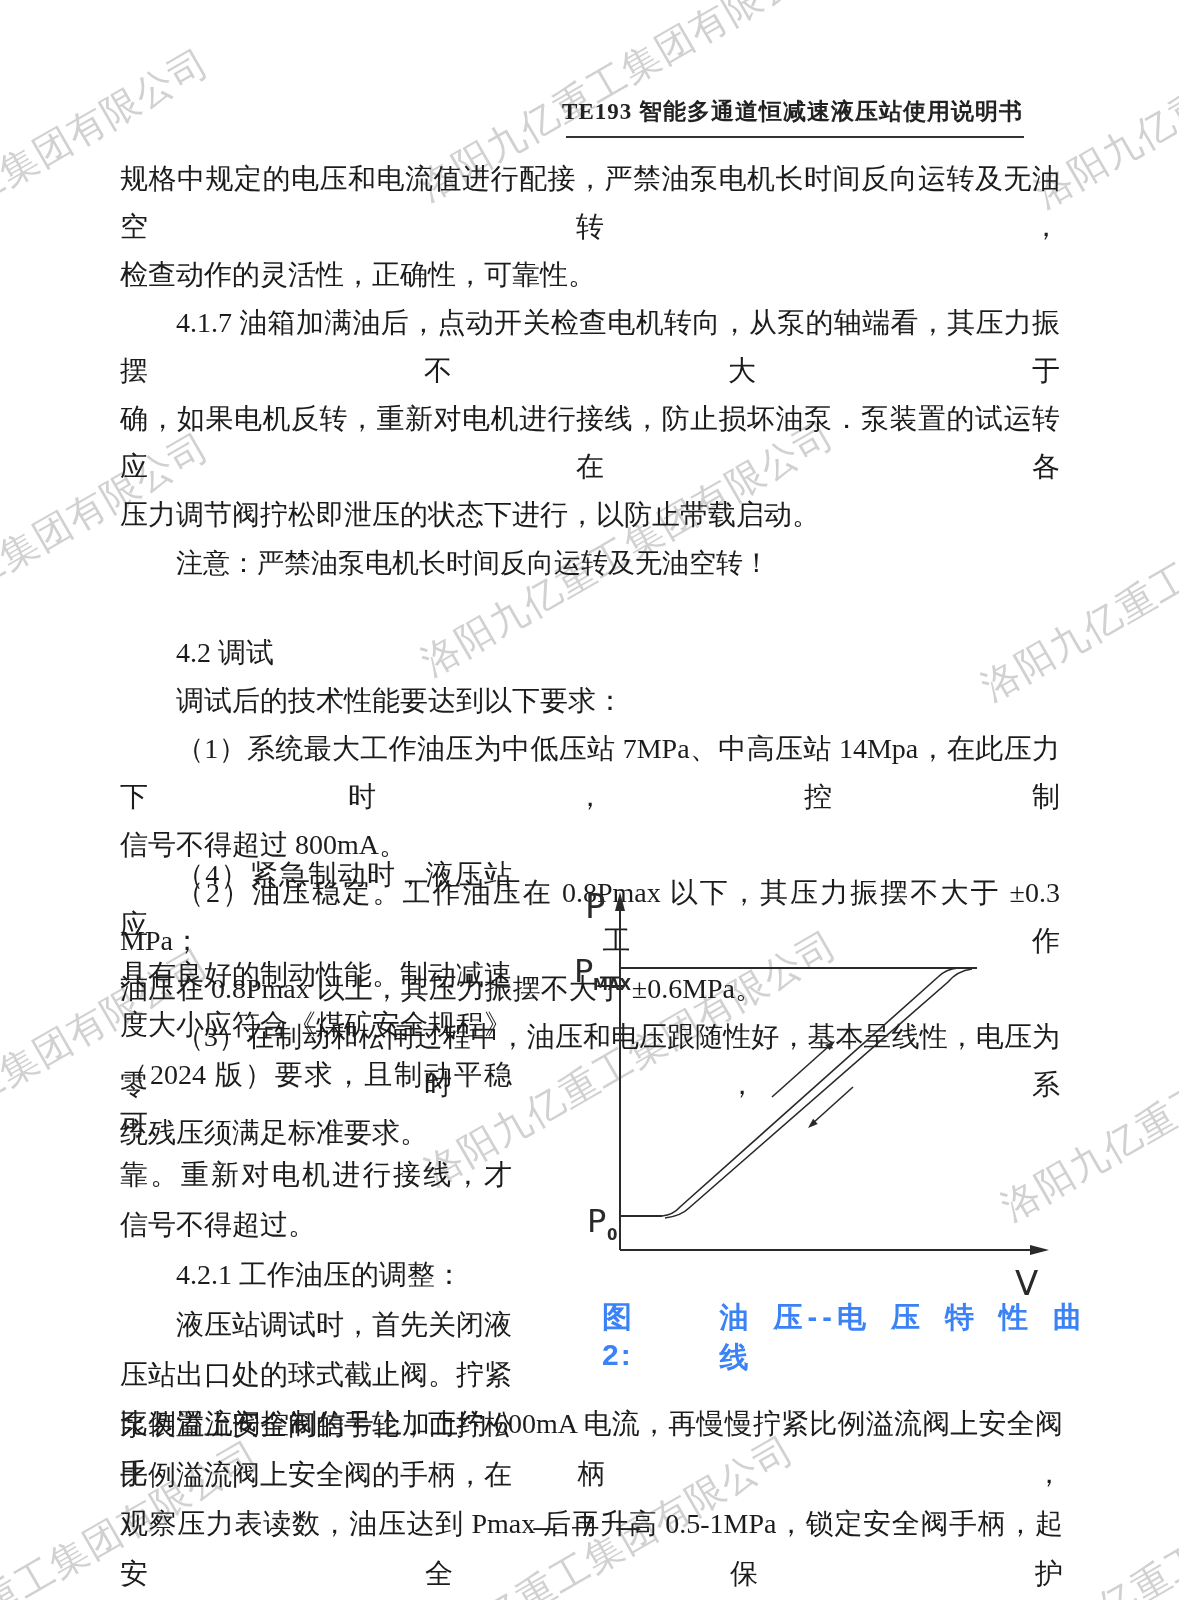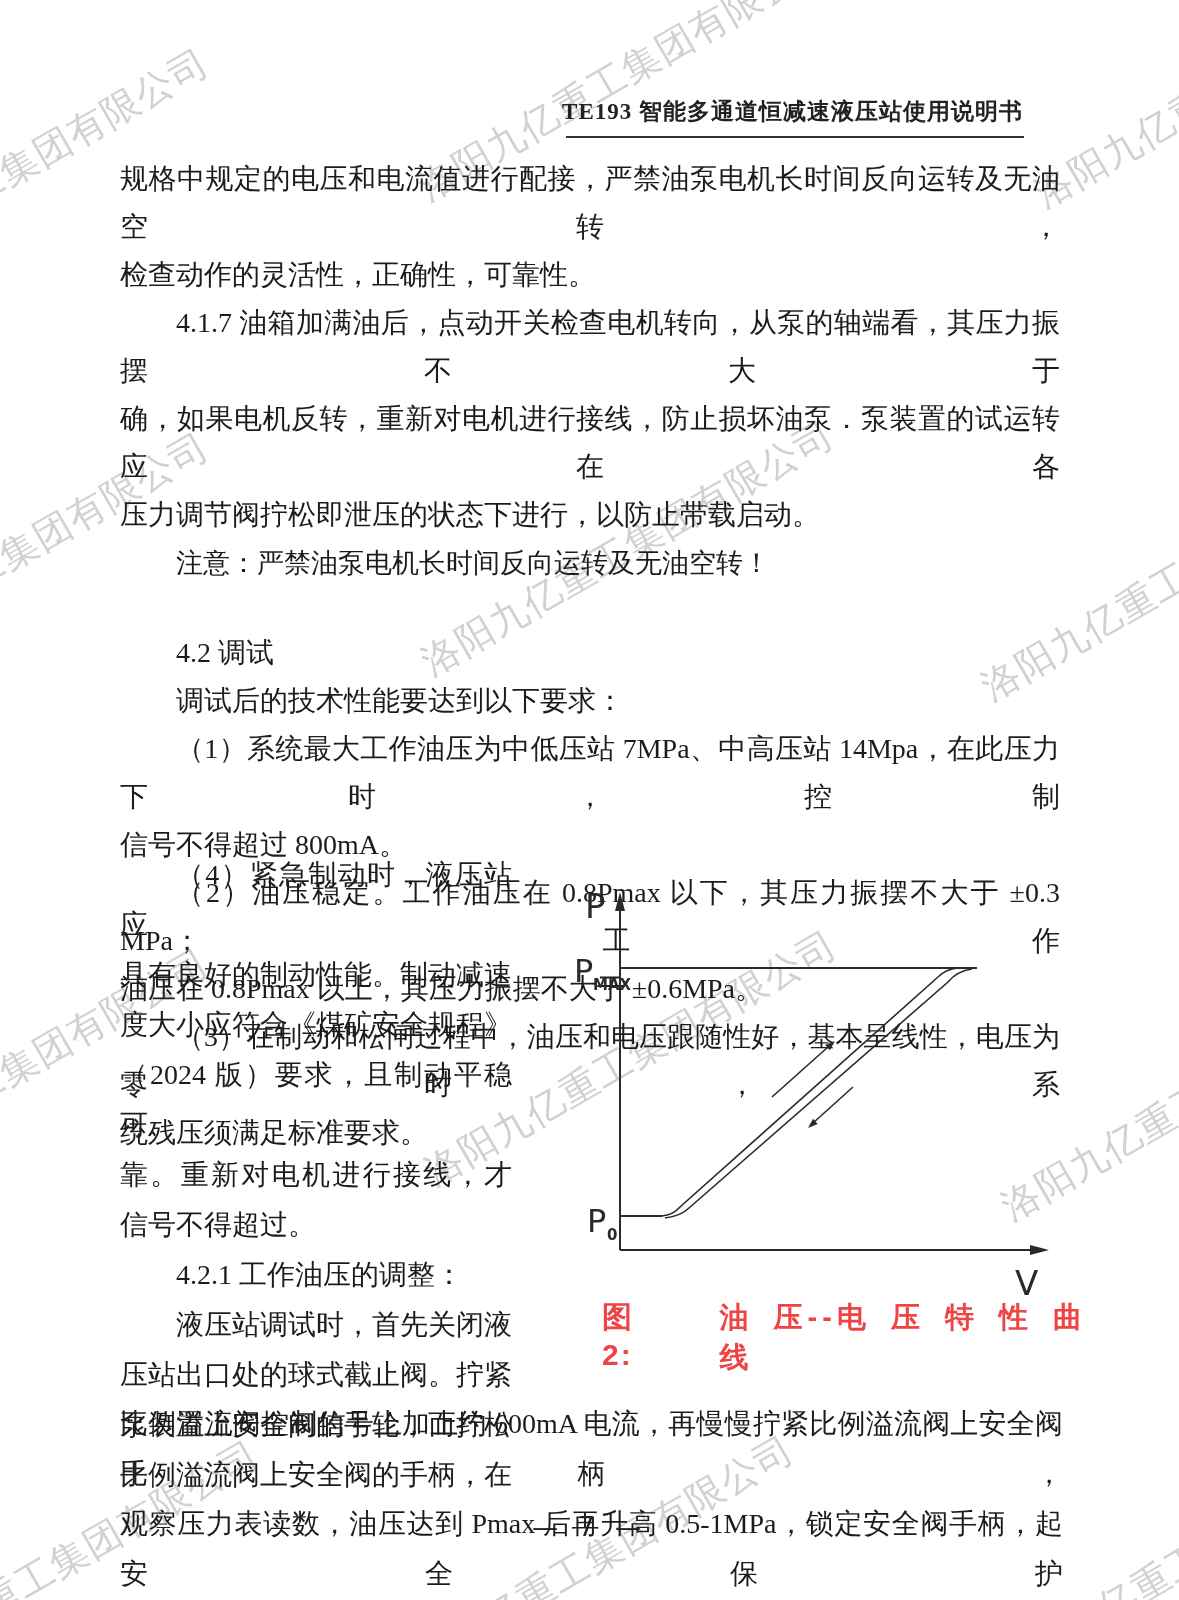--- a/index.html
+++ b/index.html
@@ -65,21 +65,21 @@
   p.bold{font-weight:normal;font-family:"Liberation Sans","DejaVu Sans",sans-serif;font-size:27px;}
   .spacer{height:42px;}
 
   
   .figure-svg{position:absolute;left:540px;top:850px;}
   .fig-caption{
     position:absolute;left:540px;top:1297px;width:600px;
     display:flex;align-items:baseline;
     padding-left:62px;box-sizing:border-box;
     font-family:"Liberation Sans","DejaVu Sans",sans-serif;
-    font-weight:bold;color:#ef4444;
+    font-weight:bold;color:#3b82f6;
   }
   .fig-caption .cap-label{font-size:30px;margin-right:55px;letter-spacing:2px;}
   .fig-caption .cap-title{font-size:29px;letter-spacing:5px;word-spacing:7px;}
   .axis-label{font-family:"DejaVu Sans","Liberation Sans",sans-serif;fill:#2a2a2a;}
 
   
   .page-number{
     position:absolute;left:0;top:1512px;width:1179px;
     text-align:center;font-size:26px;letter-spacing:6px;color:#222;
     font-family:"DejaVu Sans","Liberation Sans",sans-serif;

